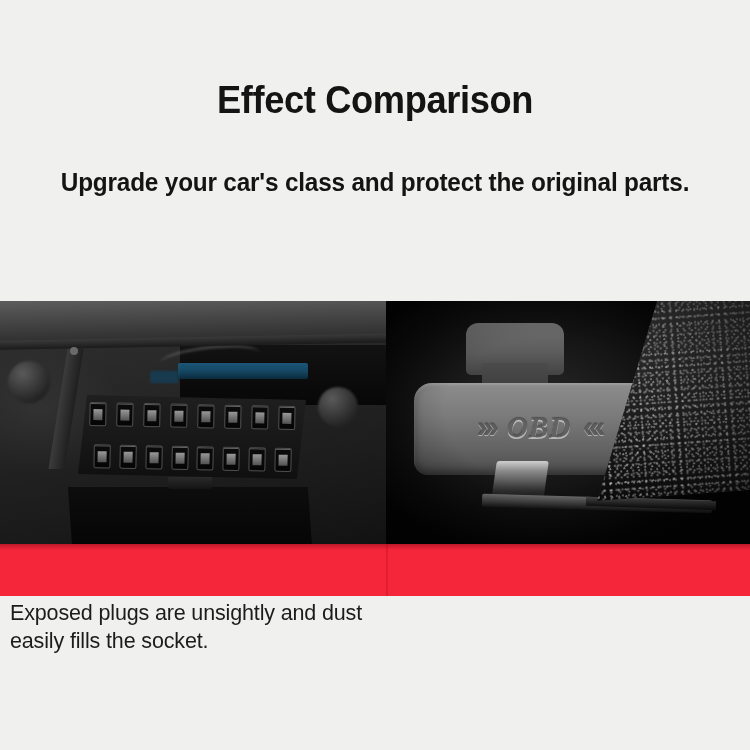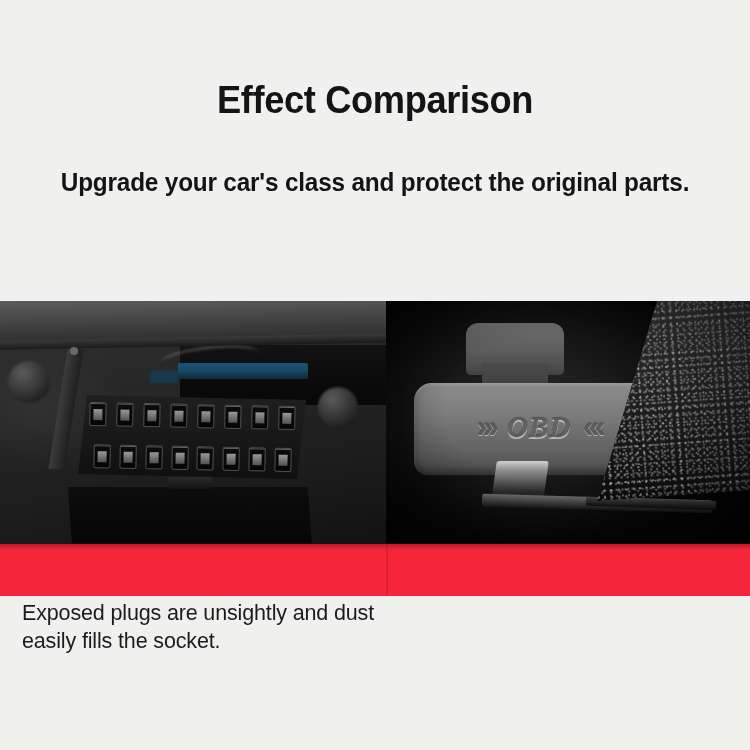--- a/index.html
+++ b/index.html
@@ -263,21 +263,20 @@
     position:absolute; left:0; top:0;
     width:750px; height:6px;
     background:linear-gradient(180deg,rgba(120,10,22,0.45),rgba(245,37,58,0));
   }
 
   
   .captions {
     position:absolute; left:0; top:583px;
     width:750px;
     display:flex;
-    padding-left:12px;
   }
   .cap {
     font-size:21.5px;
     font-weight:normal;
     color:#1c1c1c;
     line-height:1.28;
     letter-spacing:-0.15px;
   }
   .cap-left  { width:386px; padding:4px 8px 0 10px; }
   .cap-right { width:364px; padding:4px 6px 0 10px; }

